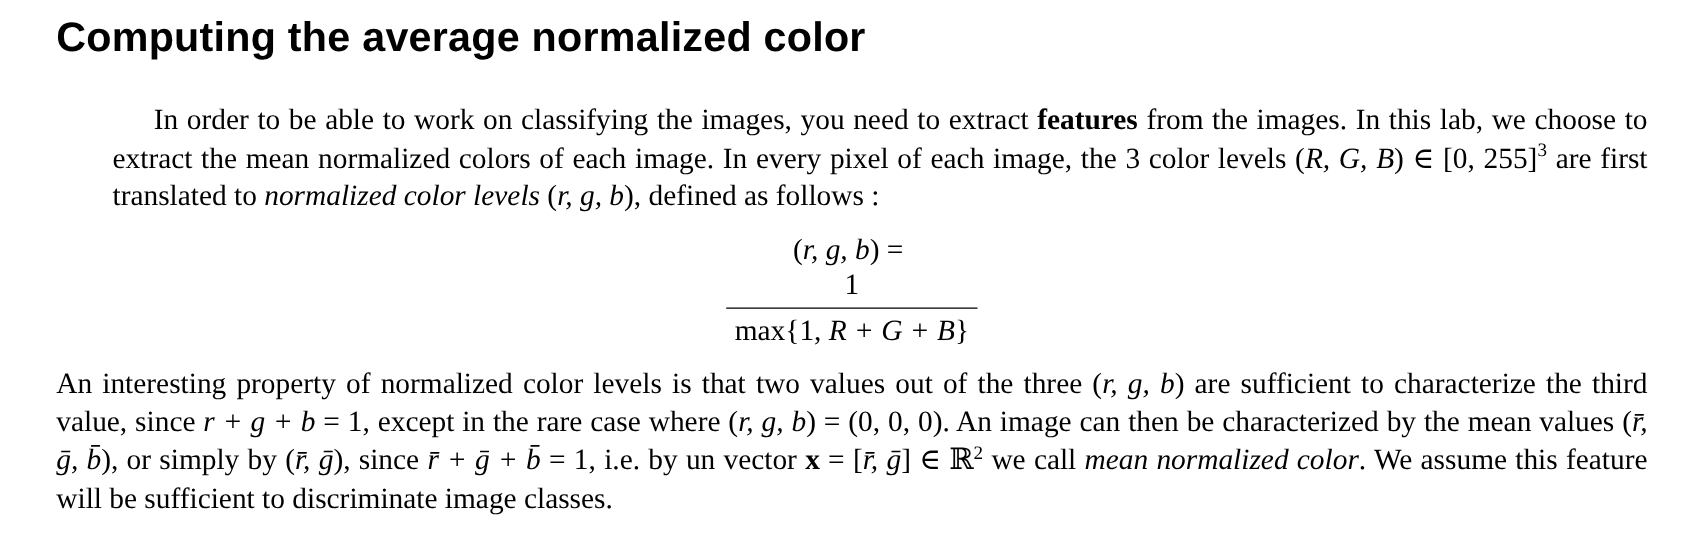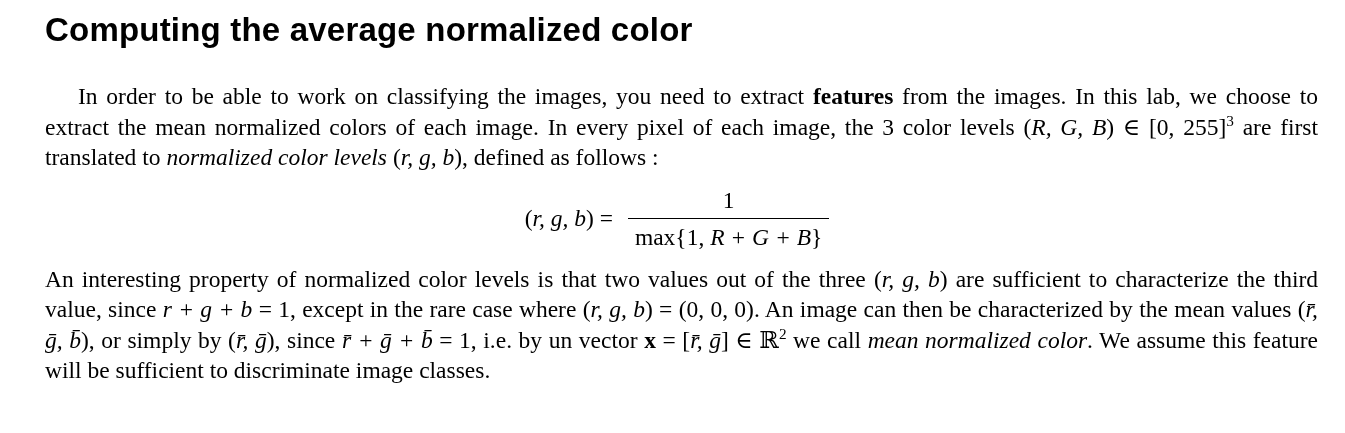--- a/index.html
+++ b/index.html
@@ -26,39 +26,40 @@
     line-height: 40px;
     letter-spacing: 0.2px;
     margin: 0 0 31px 0;
     color: #000000;
   }
   .para {
     margin: 0;
     text-align: justify;
     line-height: 30.5px;
   }
-  .para.indent { text-indent: 33px; }
+  .para.indent { text-indent: 33px; margin-left: 45px; }
   
   .seg-rm { font-style: normal; }
   .seg-b  { font-weight: bold; }
   .seg-i  { font-style: italic; }
   .seg-m  { font-style: italic; }
   .seg-sup {
     font-size: 65%;
     position: relative;
     top: -0.55em;
     line-height: 0;
   }
   
   .equation {
     display: flex;
     justify-content: center;
     align-items: center;
     margin: 13px 0 13px;
     line-height: 1.2;
+    flex-direction: column;
   }
   .eq-part { white-space: pre; }
   .frac {
     display: inline-flex;
     flex-direction: column;
     align-items: center;
     margin: 0 9px;
     text-align: center;
   }
   .frac-num {

